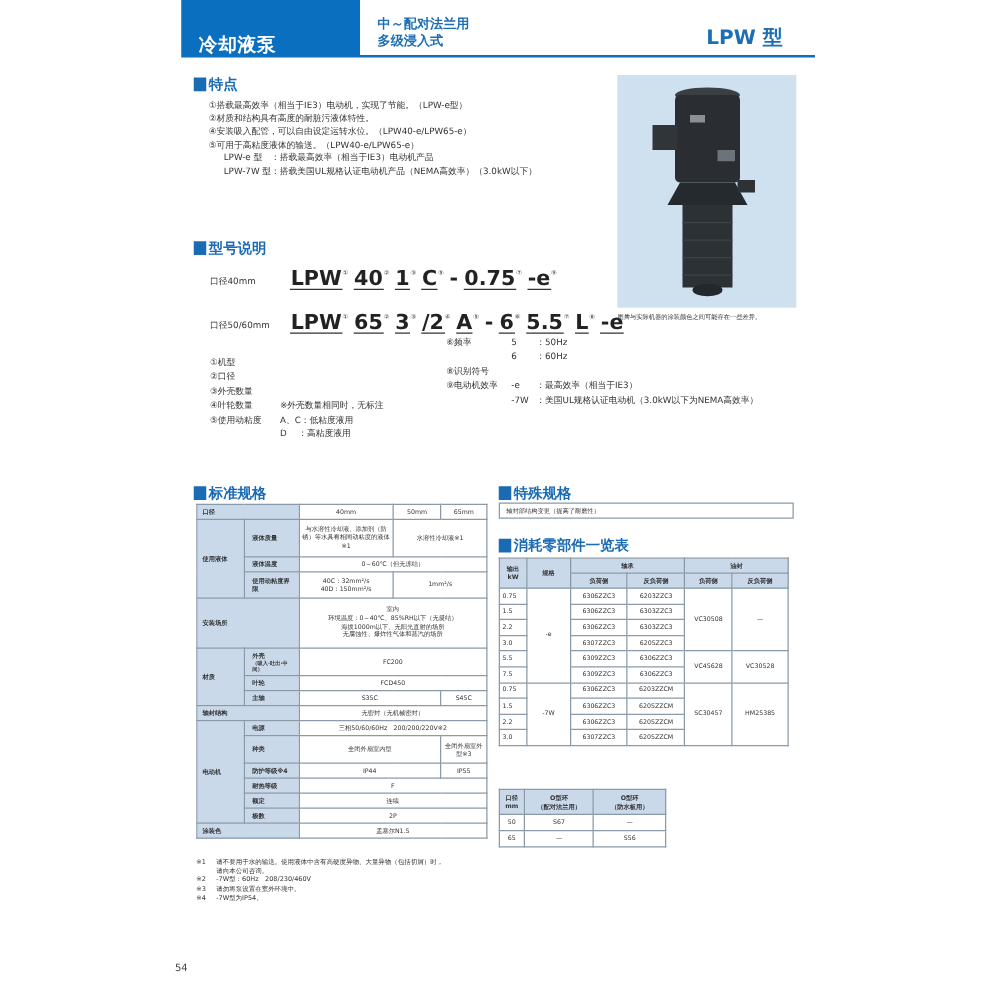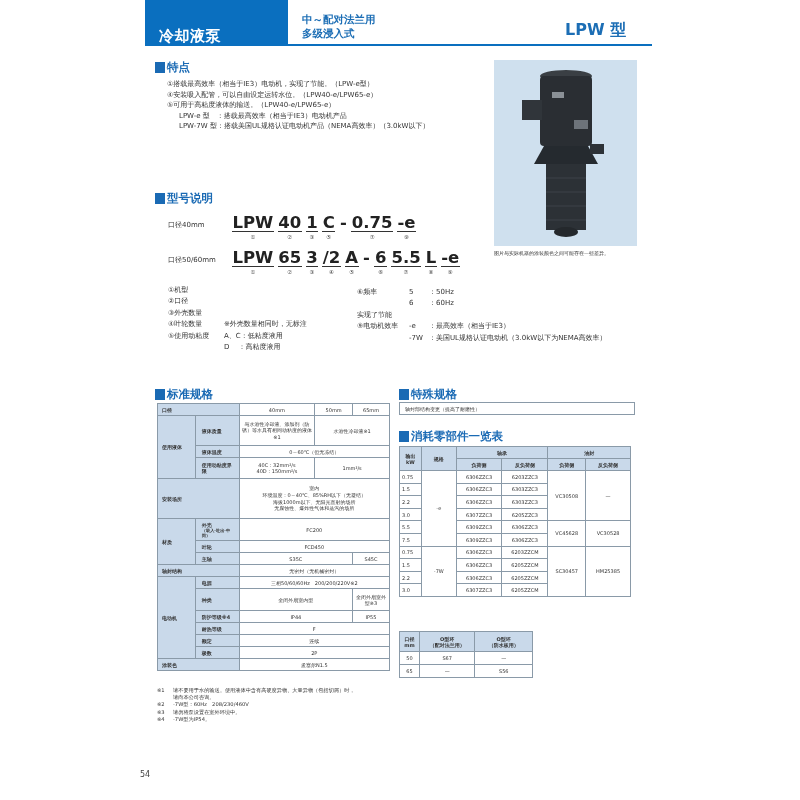--- a/index.html
+++ b/index.html
@@ -11,21 +11,21 @@
   .hdr-sub{position:absolute;left:302px;top:12px;color:#1c6eb5;font-size:10.5px;font-weight:bold;line-height:14px}
   .hdr-model{position:absolute;left:565px;top:20px;color:#1c6eb5;font-size:16px;font-weight:bold}
   .sec-title{position:absolute;color:#1a6ab4;font-size:11.5px;font-weight:bold;display:flex;align-items:center}
   .sec-title .sq{display:inline-block;width:10px;height:11px;background:#1a6ab4;margin-right:2px}
   .feat{position:absolute;left:167px;top:79px;font-size:7px;line-height:10.6px;color:#333;white-space:nowrap}
   .feat .ind{padding-left:12px}
   .photo{position:absolute;left:494px;top:60px;width:143px;height:186px;background:#cfe0ee}
   .photo-cap{position:absolute;left:494px;top:250px;font-size:5px;color:#333;white-space:nowrap}
   .model-row{position:absolute;left:168px;display:flex;align-items:flex-start}
   .model-lbl{font-size:7px;width:64px;margin-top:6px}
-  .mseg{display:inline-flex;flex-direction:column;align-items:center;margin-right:4px}
+  .mseg{display:inline-flex;align-items:flex-start;margin-right:4px}
   .mseg .code{font-size:16.5px;font-weight:bold;color:#222;border-bottom:1.2px solid #333;line-height:17px;padding:0 0.5px}
   .mseg .code.nb{border-bottom:none}
   .mseg .num{font-size:5.5px;color:#444;margin-top:2px}
   .legend{position:absolute;font-size:7px;line-height:11.4px;white-space:nowrap;color:#333}
   .legend .row{display:flex}
   table{border-collapse:collapse;position:absolute;font-size:5px;color:#333}
   td,th{border:0.6px solid #8a9aa8;text-align:center;padding:0 2px;font-weight:normal}
   .std td.h{background:#c9d9ea;font-weight:bold;text-align:left;padding-left:4px}
   .std td.h2{background:#c9d9ea;font-weight:bold;text-align:left;padding-left:6px}
   .std td{height:12px}
@@ -51,20 +51,21 @@
   <div>多级浸入式</div>
 </div>
 <div class="hdr-model">LPW 型</div>
 
 <div class="sec-title" style="left:155px;top:60px">
   <span class="sq"></span>
   <span>特点</span>
 </div>
 <div class="feat">
   <div>①搭载最高效率（相当于IE3）电动机，实现了节能。（LPW-e型）</div>
+  <div>②材质和结构具有高度的耐脏污液体特性。</div>
   <div>④安装吸入配管，可以自由设定运转水位。（LPW40-e/LPW65-e）</div>
   <div>⑤可用于高粘度液体的输送。（LPW40-e/LPW65-e）</div>
   <div class="ind">LPW-e 型　：搭载最高效率（相当于IE3）电动机产品</div>
   <div class="ind">LPW-7W 型：搭载美国UL规格认证电动机产品（NEMA高效率）（3.0kW以下）</div>
 </div>
 
 <div class="photo">
   <svg width="143" height="186" viewBox="0 0 143 186">
     <rect x="0" y="0" width="143" height="186" fill="#cfe0ee"></rect>
     <ellipse cx="72" cy="16" rx="26" ry="6" fill="#3a3f44"></ellipse>
@@ -183,33 +184,33 @@
   <div class="row">
       <span style="width:56px">⑤使用动粘度</span>
       <span>A、C：低粘度液用</span>
     </div>
   <div class="row">
       <span style="width:56px"></span>
       <span>D　 ：高粘度液用</span>
     </div>
 </div>
 
-<div class="legend" style="left:357px;top:287px">
+<div class="legend" style="left:357px;top:269px">
   <div class="row">
       <span style="width:52px">⑥频率</span>
       <span style="width:20px">5</span>
       <span>：50Hz</span>
     </div>
   <div class="row">
       <span style="width:52px"></span>
       <span style="width:20px">6</span>
       <span>：60Hz</span>
     </div>
   <div class="row">
-      <span style="width:52px">实现了节能</span>
+      <span style="width:52px">⑧识别符号</span>
       <span style="width:20px"></span>
       <span></span>
     </div>
   <div class="row">
       <span style="width:52px">⑨电动机效率</span>
       <span style="width:20px">-e</span>
       <span>：最高效率（相当于IE3）</span>
     </div>
   <div class="row">
       <span style="width:52px"></span>

